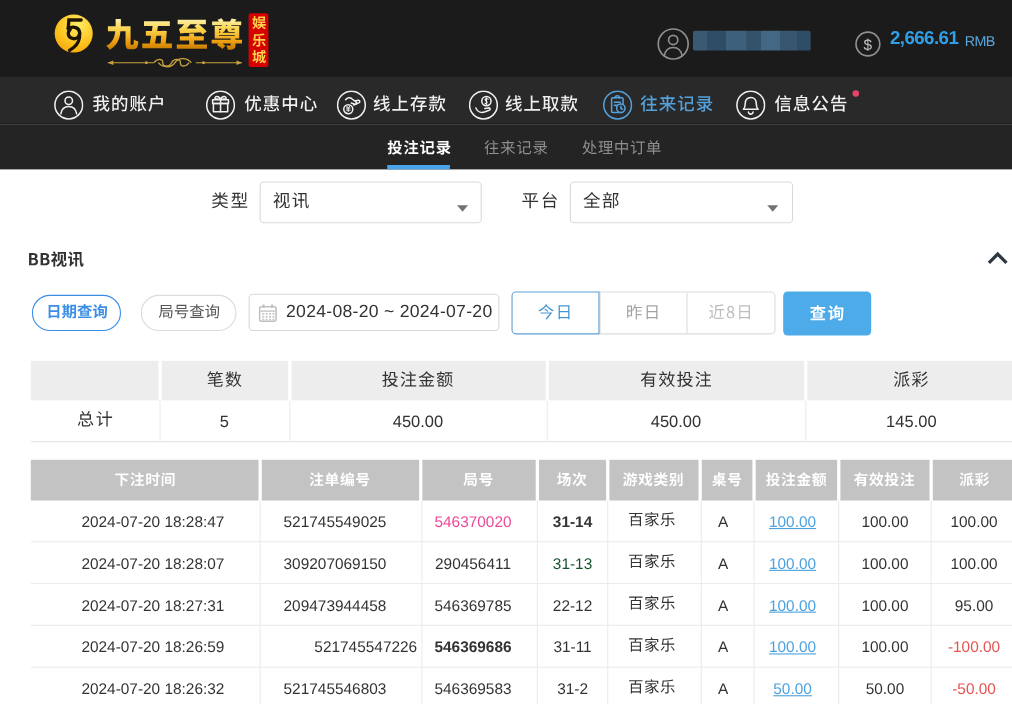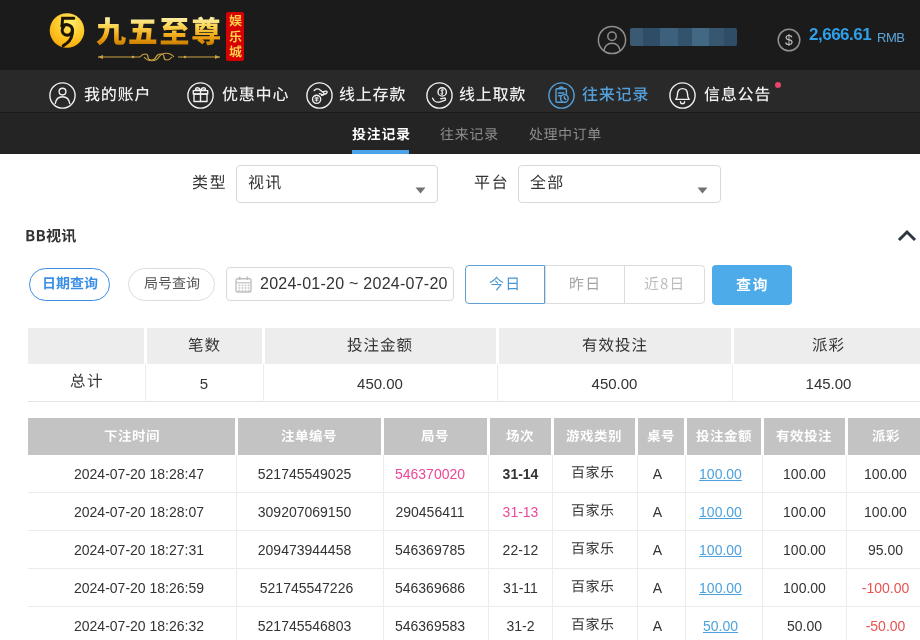--- a/index.html
+++ b/index.html
@@ -235,21 +235,21 @@
         <rect x="3.4" y="11.2" width="1.8" height="1.6"></rect>
         <rect x="6.5" y="11.2" width="1.8" height="1.6"></rect>
         <rect x="9.6" y="11.2" width="1.8" height="1.6"></rect>
         <rect x="12.700000000000001" y="11.2" width="1.8" height="1.6"></rect>
         <rect x="3.4" y="13.8" width="1.8" height="1.6"></rect>
         <rect x="6.5" y="13.8" width="1.8" height="1.6"></rect>
         <rect x="9.6" y="13.8" width="1.8" height="1.6"></rect>
         <rect x="12.700000000000001" y="13.8" width="1.8" height="1.6"></rect>
       </g>
 </svg></div>
-<div class="ab" style="left:260px;top:274px;font-size:16px;line-height:1.2;color:#333;letter-spacing:0.25px">2024-01-20 ~ 2024-07-20</div>
+<div class="ab" style="left:260px;top:274px;font-size:16px;line-height:1.2;color:#333;letter-spacing:0.25px">2024-08-20 ~ 2024-07-20</div>
 <div class="ab" style="left:545px;top:265px;width:160px;height:39px;border:1px solid #dcdcdc;border-radius:0 4px 4px 0;box-sizing:border-box"></div>
 <div class="ab" style="left:624px;top:266px;width:1px;height:37px;background:#dcdcdc"></div>
 <div class="ab" style="left:465px;top:265px;width:80px;height:39px;border:1px solid #5f9fd3;border-radius:4px 0 0 4px;box-sizing:border-box;background:#fff"></div>
 <div style="position:absolute;left:488.8px;top:276px">
     <svg width="33" height="18" viewBox="0 0 33 18" style="display:block;overflow:visible">
       <path fill="#4796d2" transform="translate(0,13.2)" d="M5.8 -8C6.8 -7.3 8.1 -6.2 8.7 -5.5L9.5 -6.3C8.9 -7 7.6 -8 6.6 -8.7ZM2.4 -5.2V-4.1H10.8C9.8 -2.7 8.2 -0.8 6.9 0.7L8.1 1.2C9.7 -0.7 11.6 -3.2 12.9 -4.9L12 -5.3L11.8 -5.2ZM7.4 -12.7C5.9 -10.4 3.2 -8.3 0.5 -7.1C0.9 -6.9 1.2 -6.4 1.4 -6.1C3.7 -7.3 5.9 -9 7.5 -10.9C9.2 -9.1 11.6 -7.2 13.6 -6.2C13.8 -6.5 14.2 -7 14.5 -7.2C12.3 -8.2 9.7 -10 8.2 -11.8L8.5 -12.2Z M20 -5.3H27.5V-1.1H20ZM20 -6.4V-10.5H27.5V-6.4ZM18.8 -11.6V1H20V0.1H27.5V1H28.7V-11.6Z"></path>
     </svg>
   </div>
 <div style="position:absolute;left:568.8px;top:276px">
     <svg width="33" height="18" viewBox="0 0 33 18" style="display:block;overflow:visible">
@@ -387,21 +387,21 @@
 <div class="ab" style="left:382.5px;top:493px;width:1px;height:38px;background:#ececec"></div>
 <div class="ab" style="left:488px;top:493px;width:1px;height:38px;background:#ececec"></div>
 <div class="ab" style="left:552px;top:493px;width:1px;height:38px;background:#ececec"></div>
 <div class="ab" style="left:636.5px;top:493px;width:1px;height:38px;background:#ececec"></div>
 <div class="ab" style="left:685px;top:493px;width:1px;height:38px;background:#ececec"></div>
 <div class="ab" style="left:762px;top:493px;width:1px;height:38px;background:#ececec"></div>
 <div class="ab" style="left:846px;top:493px;width:1px;height:38px;background:#ececec"></div>
 <div style="position:absolute;left:-11px;top:504px;width:300px;text-align:center;font-size:14px;color:#333;font-weight:400;">2024-07-20 18:28:07</div>
 <div style="position:absolute;left:154.5px;top:504px;width:300px;text-align:center;font-size:14px;color:#333;font-weight:400;">309207069150</div>
 <div style="position:absolute;left:280px;top:504px;width:300px;text-align:center;font-size:14px;color:#333;font-weight:400;">290456411</div>
-<div style="position:absolute;left:370.5px;top:504px;width:300px;text-align:center;font-size:14px;color:#ec4899;font-weight:400;">31-13</div>
+<div style="position:absolute;left:370.5px;top:504px;width:300px;text-align:center;font-size:14px;color:#14532d;font-weight:400;">31-13</div>
 <div style="position:absolute;left:570.8px;top:503px">
     <svg width="45" height="17" viewBox="0 0 45 17" style="display:block;overflow:visible">
       <path fill="#333333" transform="translate(0,12.3)" d="M2.5 -7.9V1.1H3.5V0.2H10.6V1.1H11.7V-7.9H7C7.1 -8.5 7.3 -9.3 7.5 -10H13.1V-11H0.9V-10H6.3C6.2 -9.3 6 -8.5 5.9 -7.9ZM3.5 -3.4H10.6V-0.8H3.5ZM3.5 -4.3V-6.9H10.6V-4.3Z M20.4 -11.5C20.6 -11.2 20.8 -10.8 21 -10.5H15.7V-7.6H16.7V-9.5H26.3V-7.6H27.4V-10.5H22.2C22 -10.9 21.8 -11.4 21.5 -11.9ZM25.6 -6.7C24.8 -6 23.6 -5.1 22.5 -4.4C22.2 -5.2 21.7 -5.9 21 -6.5C21.4 -6.8 21.7 -7 22 -7.3H25.5V-8.2H17.4V-7.3H20.6C19.3 -6.4 17.4 -5.7 15.6 -5.2C15.8 -5 16.1 -4.6 16.2 -4.4C17.5 -4.8 19 -5.4 20.3 -6.1C20.5 -5.8 20.7 -5.5 20.9 -5.2C19.7 -4.3 17.4 -3.3 15.6 -2.9C15.8 -2.7 16 -2.3 16.1 -2.1C17.8 -2.6 20 -3.6 21.3 -4.5C21.5 -4.2 21.6 -3.9 21.7 -3.6C20.3 -2.3 17.6 -1 15.4 -0.4C15.6 -0.2 15.8 0.2 15.9 0.4C17.9 -0.2 20.3 -1.3 21.9 -2.5C22 -1.4 21.8 -0.5 21.4 -0.1C21.1 0.1 20.9 0.1 20.5 0.1C20.2 0.1 19.7 0.1 19.2 0.1C19.4 0.4 19.5 0.8 19.5 1.1C19.9 1.1 20.4 1.1 20.7 1.1C21.3 1.1 21.7 1 22.1 0.6C22.9 0 23.2 -1.7 22.8 -3.5L23.4 -3.9C24.2 -1.9 25.5 -0.3 27.3 0.5C27.5 0.3 27.8 -0.1 28 -0.3C26.3 -1 24.9 -2.6 24.3 -4.5C25 -5 25.8 -5.5 26.4 -6Z M32.3 -3.9C31.6 -2.6 30.5 -1.3 29.5 -0.4C29.8 -0.3 30.2 0.1 30.4 0.2C31.4 -0.7 32.5 -2.2 33.3 -3.6ZM38.7 -3.5C39.7 -2.3 40.9 -0.8 41.5 0.2L42.4 -0.3C41.9 -1.3 40.6 -2.8 39.6 -3.9ZM30.8 -4.9C30.9 -5 31.5 -5.1 32.5 -5.1H35.7V-0.3C35.7 -0 35.6 0 35.4 0.1C35.2 0.1 34.3 0.1 33.5 0C33.6 0.3 33.8 0.8 33.8 1.1C35 1.1 35.7 1.1 36.2 0.9C36.7 0.7 36.8 0.4 36.8 -0.3V-5.1H41.9L42 -6.2H36.8V-9H35.7V-6.2H31.8C32.1 -7.2 32.3 -8.5 32.4 -9.8C35.5 -9.8 39 -10.1 41.2 -10.7L40.6 -11.6C38.5 -11 34.6 -10.8 31.4 -10.7C31.4 -9.1 31 -7.3 30.9 -6.8C30.8 -6.3 30.6 -6 30.5 -5.9C30.6 -5.6 30.8 -5.1 30.8 -4.9Z"></path>
     </svg>
   </div>
 <div style="position:absolute;left:507.5px;top:504px;width:300px;text-align:center;font-size:14px;color:#333;font-weight:400;">A</div>
 <div style="position:absolute;left:570.5px;top:504px;width:300px;text-align:center;font-size:14px;color:#4da2de;font-weight:400;text-decoration:underline">100.00</div>
 <div style="position:absolute;left:654.5px;top:504px;width:300px;text-align:center;font-size:14px;color:#333;font-weight:400;">100.00</div>
 <div style="position:absolute;left:735.5px;top:504px;width:300px;text-align:center;font-size:14px;color:#333;font-weight:400;">100.00</div>
 <div class="ab" style="left:28px;top:531px;width:897px;height:38px;border-bottom:1px solid #ebebeb;box-sizing:border-box"></div>
@@ -429,22 +429,22 @@
 <div class="ab" style="left:28px;top:569px;width:897px;height:38px;border-bottom:1px solid #ebebeb;box-sizing:border-box"></div>
 <div class="ab" style="left:236px;top:569px;width:1px;height:38px;background:#ececec"></div>
 <div class="ab" style="left:382.5px;top:569px;width:1px;height:38px;background:#ececec"></div>
 <div class="ab" style="left:488px;top:569px;width:1px;height:38px;background:#ececec"></div>
 <div class="ab" style="left:552px;top:569px;width:1px;height:38px;background:#ececec"></div>
 <div class="ab" style="left:636.5px;top:569px;width:1px;height:38px;background:#ececec"></div>
 <div class="ab" style="left:685px;top:569px;width:1px;height:38px;background:#ececec"></div>
 <div class="ab" style="left:762px;top:569px;width:1px;height:38px;background:#ececec"></div>
 <div class="ab" style="left:846px;top:569px;width:1px;height:38px;background:#ececec"></div>
 <div style="position:absolute;left:-11px;top:580px;width:300px;text-align:center;font-size:14px;color:#333;font-weight:400;">2024-07-20 18:26:59</div>
-<div style="position:absolute;left:154.5px;top:580px;width:304px;text-align:center;font-size:14px;color:#333;font-weight:400;">521745547226</div>
-<div style="position:absolute;left:280px;top:580px;width:300px;text-align:center;font-size:14px;color:#333;font-weight:400;">546369686</div>
+<div style="position:absolute;left:154.5px;top:580px;width:356px;text-align:center;font-size:14px;color:#333;font-weight:400;">521745547226</div>
+<div style="position:absolute;left:280px;top:580px;width:300px;text-align:center;font-size:14px;color:#333;font-weight:700;">546369686</div>
 <div style="position:absolute;left:370.5px;top:580px;width:300px;text-align:center;font-size:14px;color:#333;font-weight:400;">31-11</div>
 <div style="position:absolute;left:570.8px;top:579px">
     <svg width="45" height="17" viewBox="0 0 45 17" style="display:block;overflow:visible">
       <path fill="#333333" transform="translate(0,12.3)" d="M2.5 -7.9V1.1H3.5V0.2H10.6V1.1H11.7V-7.9H7C7.1 -8.5 7.3 -9.3 7.5 -10H13.1V-11H0.9V-10H6.3C6.2 -9.3 6 -8.5 5.9 -7.9ZM3.5 -3.4H10.6V-0.8H3.5ZM3.5 -4.3V-6.9H10.6V-4.3Z M20.4 -11.5C20.6 -11.2 20.8 -10.8 21 -10.5H15.7V-7.6H16.7V-9.5H26.3V-7.6H27.4V-10.5H22.2C22 -10.9 21.8 -11.4 21.5 -11.9ZM25.6 -6.7C24.8 -6 23.6 -5.1 22.5 -4.4C22.2 -5.2 21.7 -5.9 21 -6.5C21.4 -6.8 21.7 -7 22 -7.3H25.5V-8.2H17.4V-7.3H20.6C19.3 -6.4 17.4 -5.7 15.6 -5.2C15.8 -5 16.1 -4.6 16.2 -4.4C17.5 -4.8 19 -5.4 20.3 -6.1C20.5 -5.8 20.7 -5.5 20.9 -5.2C19.7 -4.3 17.4 -3.3 15.6 -2.9C15.8 -2.7 16 -2.3 16.1 -2.1C17.8 -2.6 20 -3.6 21.3 -4.5C21.5 -4.2 21.6 -3.9 21.7 -3.6C20.3 -2.3 17.6 -1 15.4 -0.4C15.6 -0.2 15.8 0.2 15.9 0.4C17.9 -0.2 20.3 -1.3 21.9 -2.5C22 -1.4 21.8 -0.5 21.4 -0.1C21.1 0.1 20.9 0.1 20.5 0.1C20.2 0.1 19.7 0.1 19.2 0.1C19.4 0.4 19.5 0.8 19.5 1.1C19.9 1.1 20.4 1.1 20.7 1.1C21.3 1.1 21.7 1 22.1 0.6C22.9 0 23.2 -1.7 22.8 -3.5L23.4 -3.9C24.2 -1.9 25.5 -0.3 27.3 0.5C27.5 0.3 27.8 -0.1 28 -0.3C26.3 -1 24.9 -2.6 24.3 -4.5C25 -5 25.8 -5.5 26.4 -6Z M32.3 -3.9C31.6 -2.6 30.5 -1.3 29.5 -0.4C29.8 -0.3 30.2 0.1 30.4 0.2C31.4 -0.7 32.5 -2.2 33.3 -3.6ZM38.7 -3.5C39.7 -2.3 40.9 -0.8 41.5 0.2L42.4 -0.3C41.9 -1.3 40.6 -2.8 39.6 -3.9ZM30.8 -4.9C30.9 -5 31.5 -5.1 32.5 -5.1H35.7V-0.3C35.7 -0 35.6 0 35.4 0.1C35.2 0.1 34.3 0.1 33.5 0C33.6 0.3 33.8 0.8 33.8 1.1C35 1.1 35.7 1.1 36.2 0.9C36.7 0.7 36.8 0.4 36.8 -0.3V-5.1H41.9L42 -6.2H36.8V-9H35.7V-6.2H31.8C32.1 -7.2 32.3 -8.5 32.4 -9.8C35.5 -9.8 39 -10.1 41.2 -10.7L40.6 -11.6C38.5 -11 34.6 -10.8 31.4 -10.7C31.4 -9.1 31 -7.3 30.9 -6.8C30.8 -6.3 30.6 -6 30.5 -5.9C30.6 -5.6 30.8 -5.1 30.8 -4.9Z"></path>
     </svg>
   </div>
 <div style="position:absolute;left:507.5px;top:580px;width:300px;text-align:center;font-size:14px;color:#333;font-weight:400;">A</div>
 <div style="position:absolute;left:570.5px;top:580px;width:300px;text-align:center;font-size:14px;color:#4da2de;font-weight:400;text-decoration:underline">100.00</div>
 <div style="position:absolute;left:654.5px;top:580px;width:300px;text-align:center;font-size:14px;color:#333;font-weight:400;">100.00</div>
 <div style="position:absolute;left:735.5px;top:580px;width:300px;text-align:center;font-size:14px;color:#e65350;font-weight:400;">-100.00</div>

